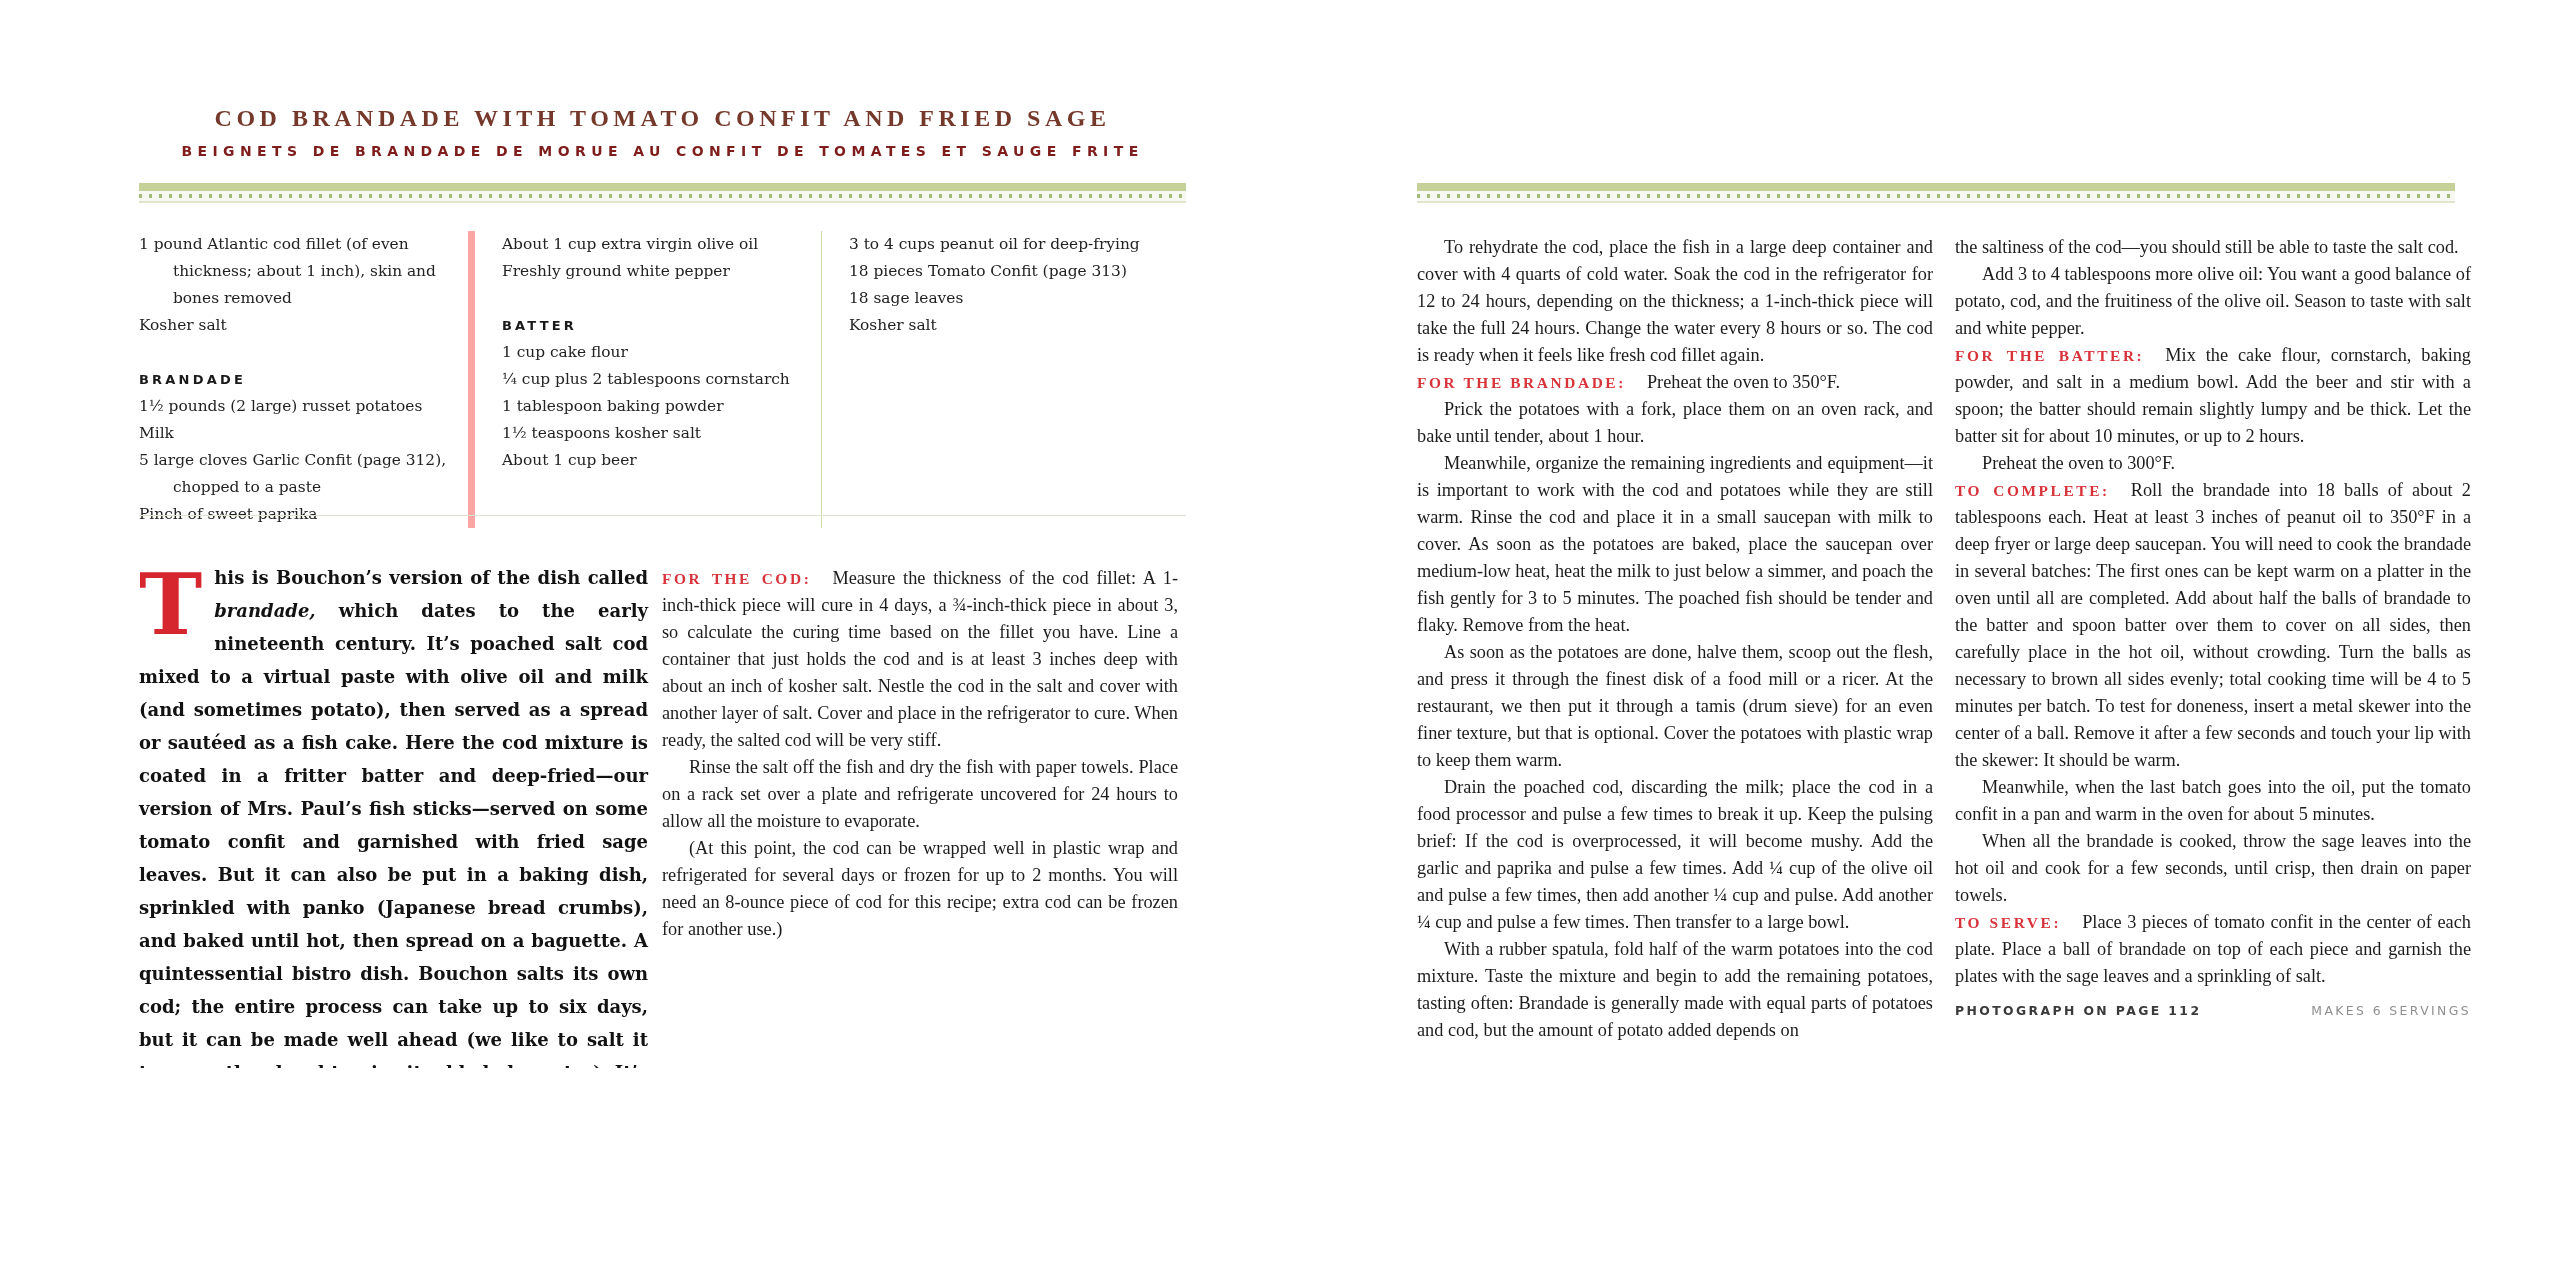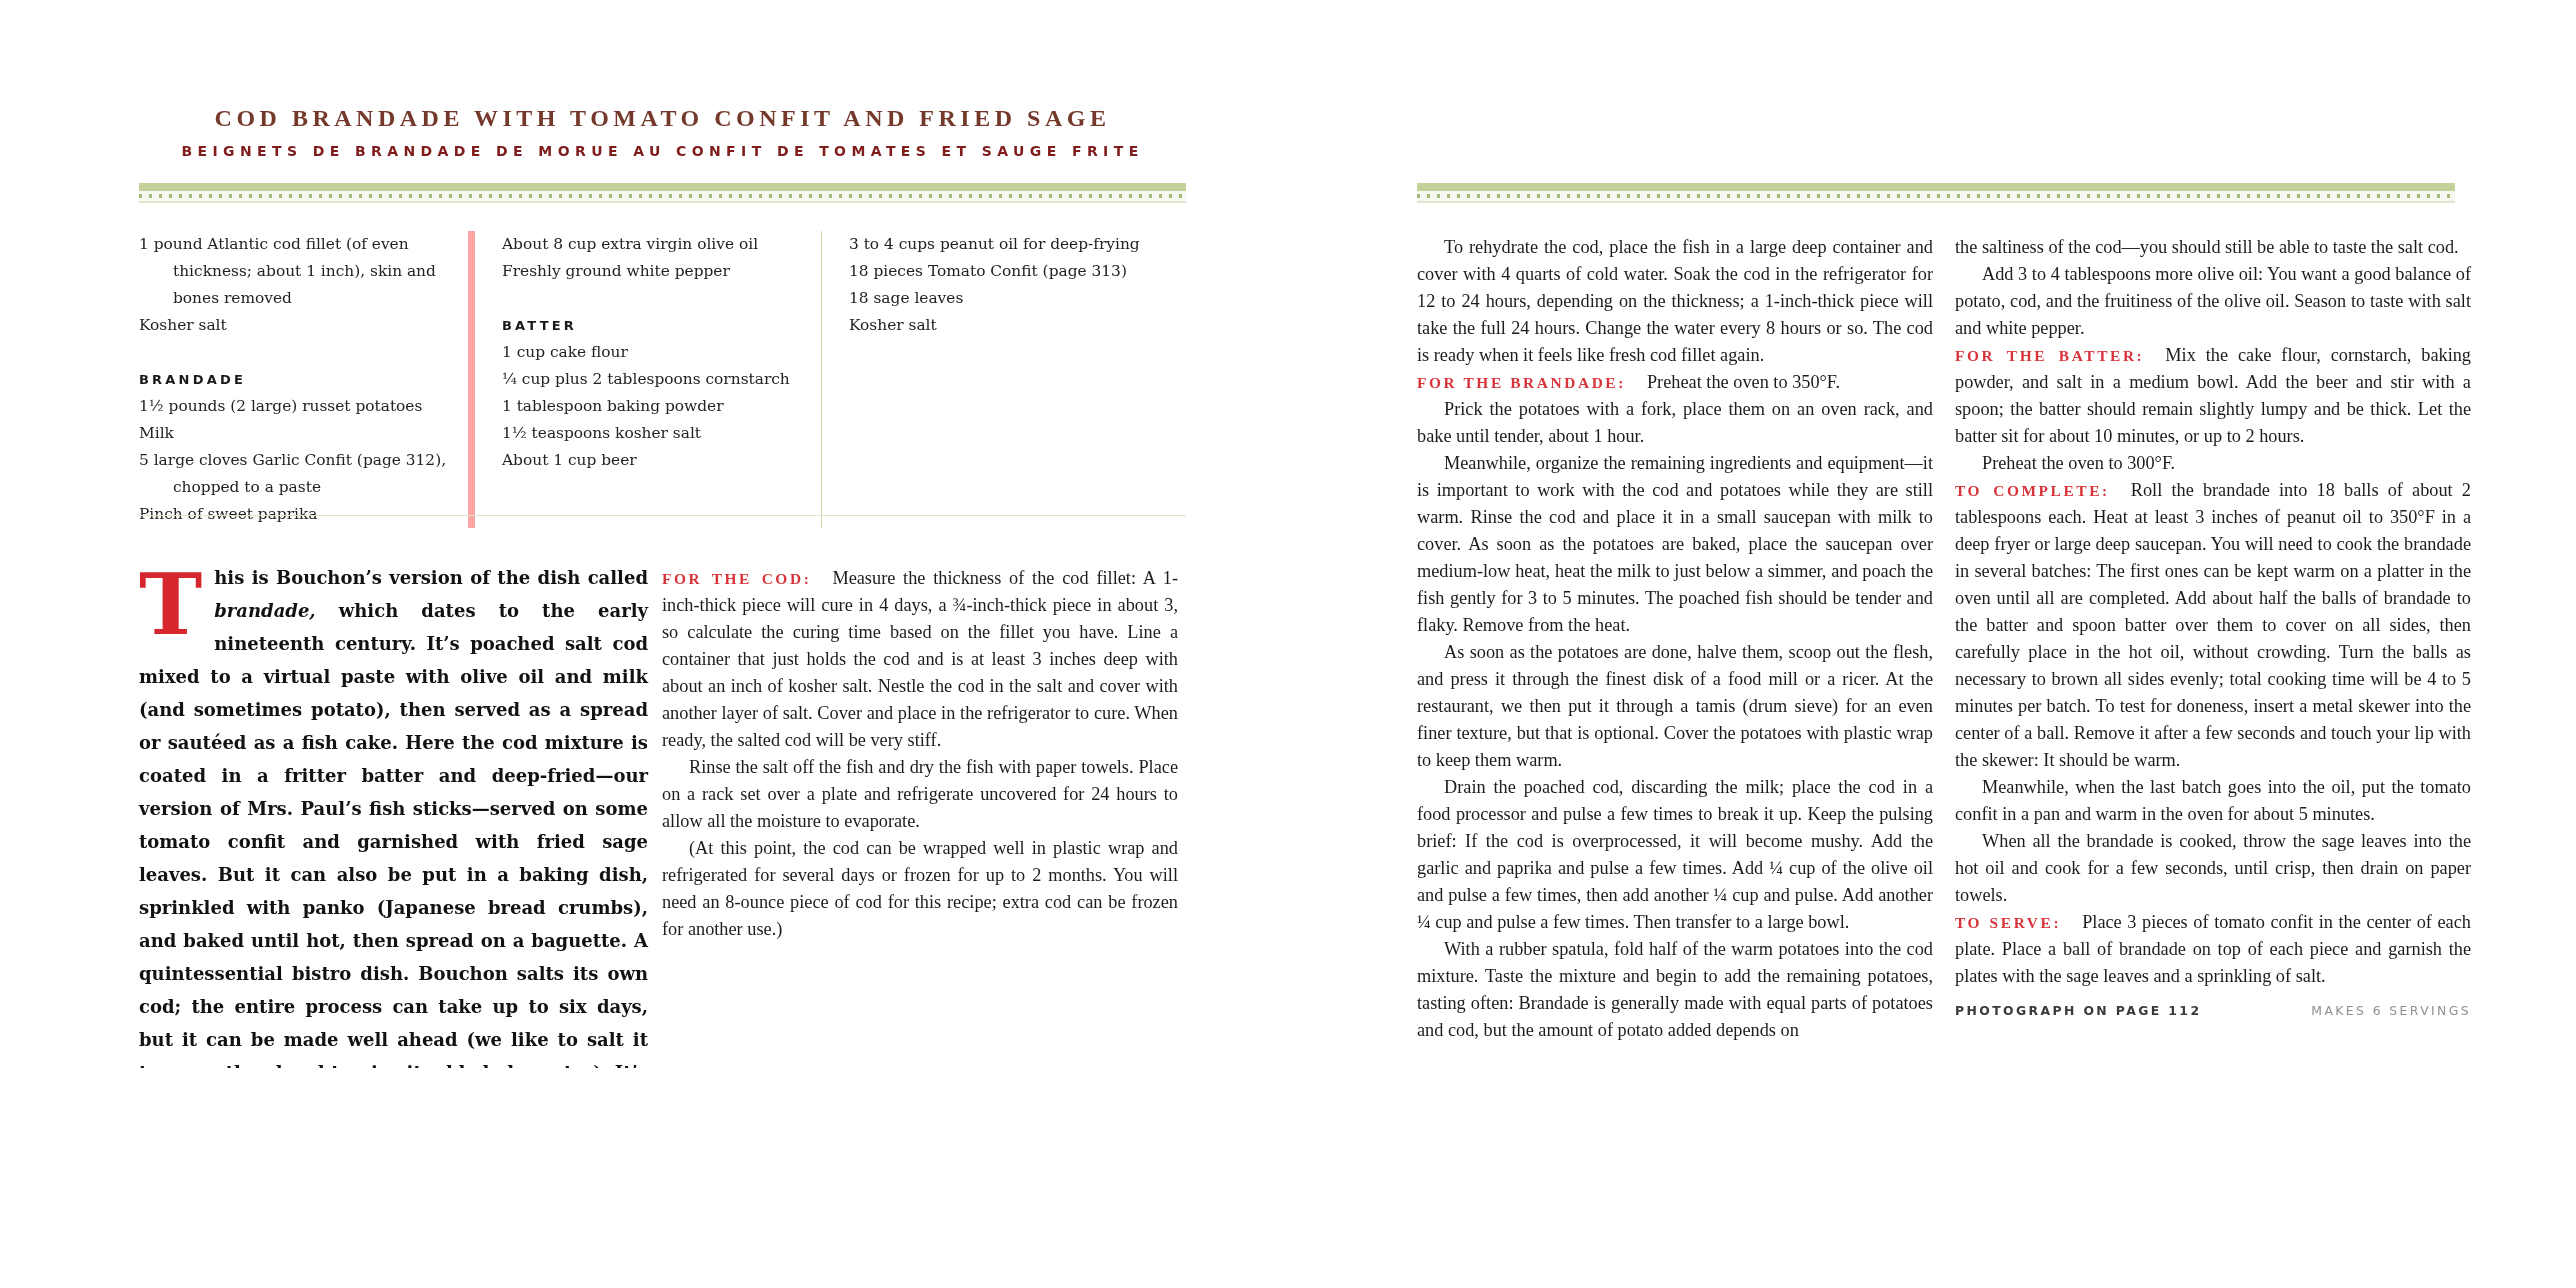--- a/index.html
+++ b/index.html
@@ -87,21 +87,21 @@
       <div class="ing-col ing-col1">
         <p class="ing">1 pound Atlantic cod fillet (of even thickness; about 1 inch), skin and bones removed</p>
         <p class="ing">Kosher salt</p>
         <p class="ing-head">BRANDADE</p>
         <p class="ing">1½ pounds (2 large) russet potatoes</p>
         <p class="ing">Milk</p>
         <p class="ing">5 large cloves Garlic Confit (page 312), chopped to a paste</p>
         <p class="ing">Pinch of sweet paprika</p>
       </div>
       <div class="ing-col ing-col2">
-        <p class="ing">About 8 cup extra virgin olive oil</p>
+        <p class="ing">About 1 cup extra virgin olive oil</p>
         <p class="ing">Freshly ground white pepper</p>
         <p class="ing-head">BATTER</p>
         <p class="ing">1 cup cake flour</p>
         <p class="ing">¼ cup plus 2 tablespoons cornstarch</p>
         <p class="ing">1 tablespoon baking powder</p>
         <p class="ing">1½ teaspoons kosher salt</p>
         <p class="ing">About 1 cup beer</p>
       </div>
       <div class="ing-col ing-col3">
         <p class="ing">3 to 4 cups peanut oil for deep-frying</p>

